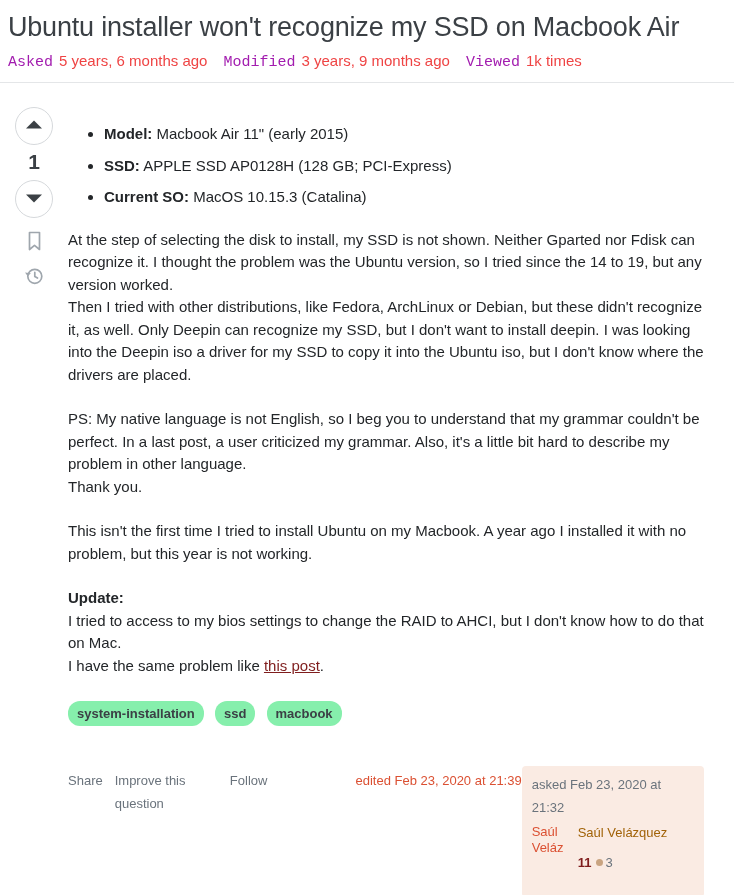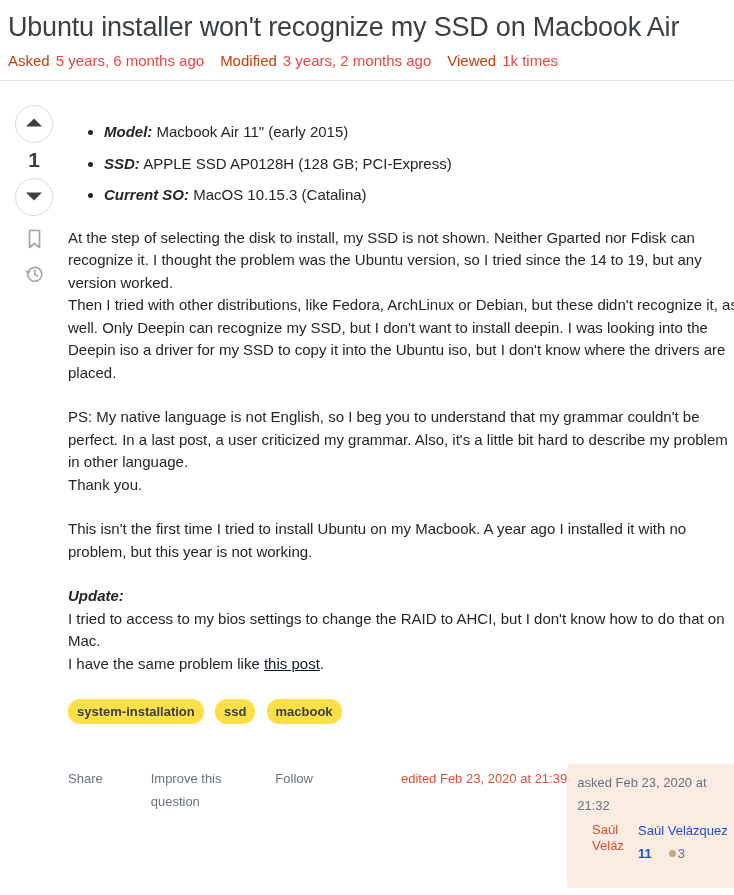--- a/index.html
+++ b/index.html
@@ -14,21 +14,21 @@
   
   .qheader { padding: 10px 12px 0 8px; }
   .qtitle {
     font-size: 27px; font-weight: 400; line-height: 1.3;
     color: #3b4045; text-decoration: none; display: block;
     letter-spacing: -0.2px;
     margin-bottom: 7px;
   }
   .meta-row { display: flex; font-size: 15px; margin-bottom: 11px; }
   .meta-item { margin-right: 16px; }
-  .meta-label { color: #c2410c; margin-right: 6px; }
+  .meta-label { color: #a21caf; margin-right: 6px; font-family: Liberation Mono, monospace; }
   .meta-value { color: #ef4444; }
   .divider { border-bottom: 1px solid #e4e6e8; width: 734px; }
   
   .main { display: flex; padding: 24px 12px 0 8px; }
   .vote-col {
     width: 52px; flex: 0 0 52px;
     display: flex; flex-direction: column; align-items: center;
     margin-right: 8px;
   }
   .vote-btn {
@@ -41,68 +41,68 @@
     font-size: 21px; font-weight: 700; color: #3b4045;
     margin: 5px 0 6px 0; text-align: center;
   }
   .side-icon { margin-top: 12px; background: none; border: none; cursor: pointer; padding: 0; line-height: 0; }
   
   .content { flex: 1 1 auto; font-size: 15px; line-height: 22.5px; color: #232629; padding-right: 14px; }
   .content p { margin: 0 0 22px 0; }
   .content ul { margin: 16px 0 20px 0; padding-left: 36px; }
   .content li { margin-bottom: 9px; }
   .content li:last-child { margin-bottom: 0; }
-  b, strong, .bold { font-weight: 700; font-style: italic; }
+  b, strong, .bold { font-weight: 700; }
   .update-block { margin-top: 64px; }
-  a.body-link { color: #0f172a; text-decoration: underline; }
+  a.body-link { color: #7f1d1d; text-decoration: underline; }
   
   .tags { margin-top: 24px; }
   .tag {
     display: inline-block;
-    background: #fde047; color: #3b4045;
+    background: #86efac; color: #3b4045;
     font-size: 13px; font-weight: 700; line-height: 1;
     padding: 6px 9px; border-radius: 12px;
     margin-right: 7px; text-decoration: none;
   }
   
   .footer-row { display: flex; align-items: flex-start; margin-top: 40px; font-size: 13px; }
-  .action-links { display: flex; padding-top: 4px; gap: 36px; }
+  .action-links { display: flex; padding-top: 4px; }
   .action-link { color: #6a737c; text-decoration: none; margin-right: 12px; }
   .edited-link { color: #db5032; text-decoration: none; margin-left: 76px; padding-top: 4px; white-space: nowrap; }
   .user-card {
     margin-left: auto; margin-right: 4px;
     width: 198px; background: #faebe3; border-radius: 4px;
     padding: 8px 10px 26px 10px;
   }
   .user-card .asked-time { color: #6a737c; font-size: 13px; margin-bottom: 5px; }
-  .user-row { display: flex; justify-content: flex-end; }
+  .user-row { display: flex; }
   .avatar {
     width: 38px; height: 32px; overflow: hidden; flex: 0 0 38px;
     margin-right: 8px; color: #db5032; font-size: 13px; line-height: 16px;
     text-decoration: none; word-break: break-word;
   }
   .user-details { font-size: 13px; line-height: 17px; }
-  .user-name { color: #1d4ed8; text-decoration: none; display: block; margin-bottom: 6px; }
-  .user-rep { color: #1d4ed8; font-weight: 700; margin-right: 17px; }
+  .user-name { color: #a16207; text-decoration: none; display: block; margin-bottom: 13px; }
+  .user-rep { color: #7f1d1d; font-weight: 700; margin-right: 5px; }
   .badge-dot { display: inline-block; width: 7px; height: 7px; border-radius: 50%; background: #c9a481; margin-right: 2px; vertical-align: 1px; }
   .badge-count { color: #6a737c; }
 </style>
 </head>
 <body>
 
 <div class="page">
 
   <div class="qheader">
     <a class="qtitle" href="#">Ubuntu installer won't recognize my SSD on Macbook Air</a>
     <div class="meta-row">
       <div class="meta-item">
         <span class="meta-label">Asked</span><span class="meta-value">5 years, 6 months ago</span>
       </div>
       <div class="meta-item">
-        <span class="meta-label">Modified</span><span class="meta-value">3 years, 2 months ago</span>
+        <span class="meta-label">Modified</span><span class="meta-value">3 years, 9 months ago</span>
       </div>
       <div class="meta-item">
         <span class="meta-label">Viewed</span><span class="meta-value">1k times</span>
       </div>
     </div>
   </div>
   <div class="divider"></div>
 
   <div class="main">
 

